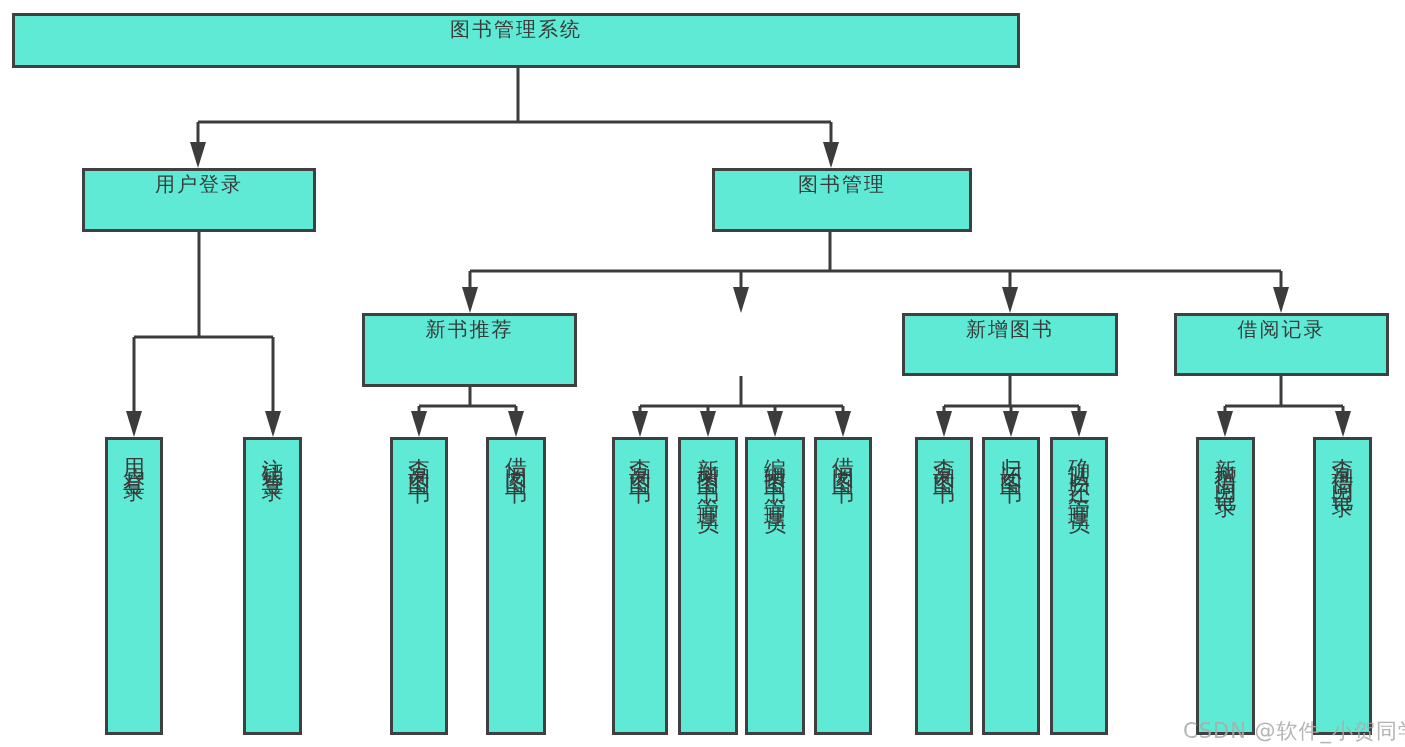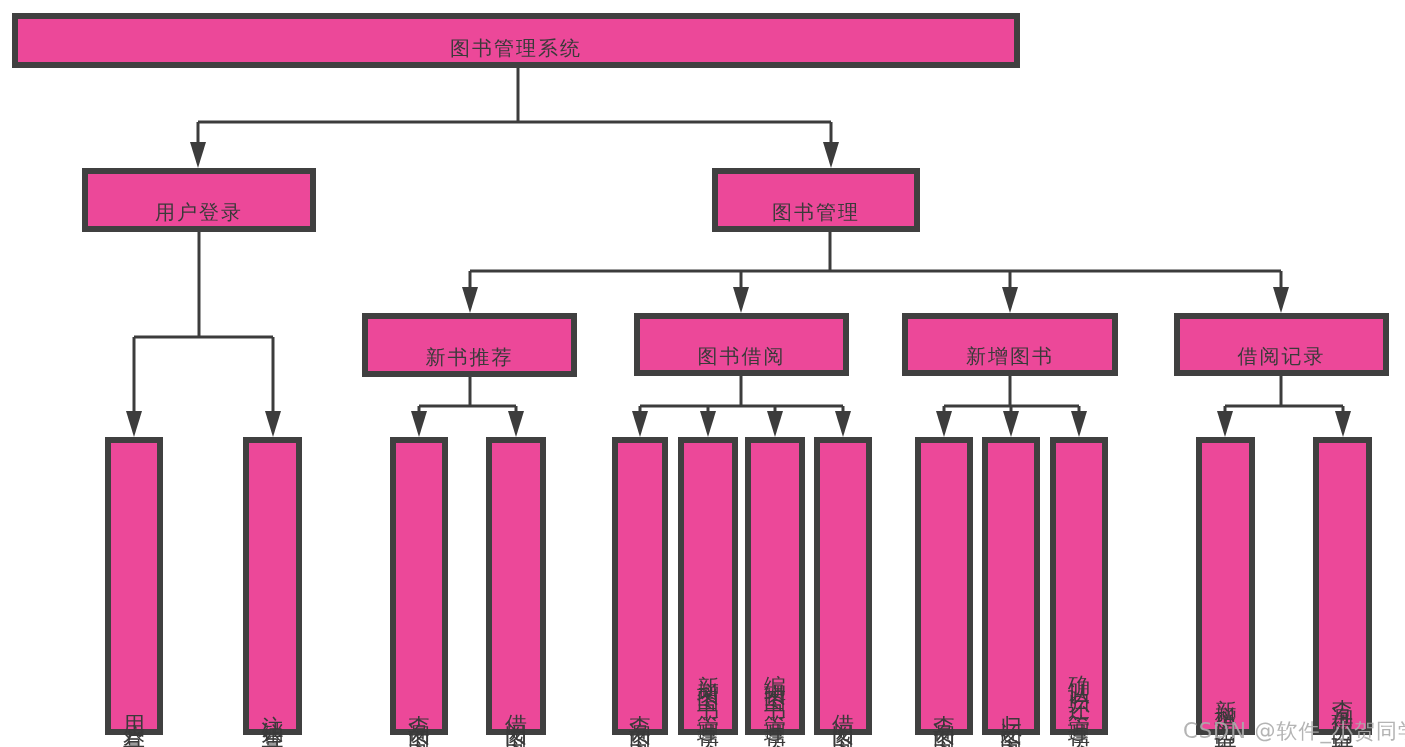--- a/index.html
+++ b/index.html
@@ -5,24 +5,24 @@
   html,body{margin:0;padding:0;background:#ffffff;}
   body{
     width:1405px;height:747px;position:relative;overflow:hidden;
     font-family:"DejaVu Sans","Liberation Sans",sans-serif;
     color:#333333;
   }
   .canvas{position:absolute;inset:0;}
   svg.connectors{position:absolute;left:0;top:0;z-index:1;}
   .box{
     position:absolute;
-    background:#ec4899;
-    border:6px solid #404040;
+    background:#5eead4;
+    border:3px solid #404040;
     box-sizing:border-box;
-    display:flex;align-items:flex-end;justify-content:center;
+    display:flex;align-items:flex-start;justify-content:center;
     z-index:2;
   }
   .hbox .lbl{
     font-size:20px;
     letter-spacing:2px;
     color:#3a3a3a;
     white-space:nowrap;
   }
   .vbox .lbl{
     writing-mode:vertical-rl;
@@ -123,29 +123,26 @@
     </g>
   </svg>
 
   <div class="box hbox" style="left:12px;top:13px;width:1008px;height:55px">
     <span class="lbl">图书管理系统</span>
   </div>
 
   <div class="box hbox" style="left:82px;top:168px;width:234px;height:64px">
     <span class="lbl">用户登录</span>
   </div>
-  <div class="box hbox" style="left:712px;top:168px;width:208px;height:64px">
+  <div class="box hbox" style="left:712px;top:168px;width:260px;height:64px">
     <span class="lbl">图书管理</span>
   </div>
 
-  <div class="box hbox" style="left:362px;top:313px;width:215px;height:64px">
+  <div class="box hbox" style="left:362px;top:313px;width:215px;height:74px">
     <span class="lbl">新书推荐</span>
-  </div>
-  <div class="box hbox" style="left:634px;top:313px;width:215px;height:63px">
-    <span class="lbl">图书借阅</span>
   </div>
   <div class="box hbox" style="left:902px;top:313px;width:216px;height:63px">
     <span class="lbl">新增图书</span>
   </div>
   <div class="box hbox" style="left:1174px;top:313px;width:215px;height:63px">
     <span class="lbl">借阅记录</span>
   </div>
 
   <div class="box vbox" style="left:105px;top:437px;width:58px;height:298px">
     <span class="lbl">用户登录</span>

